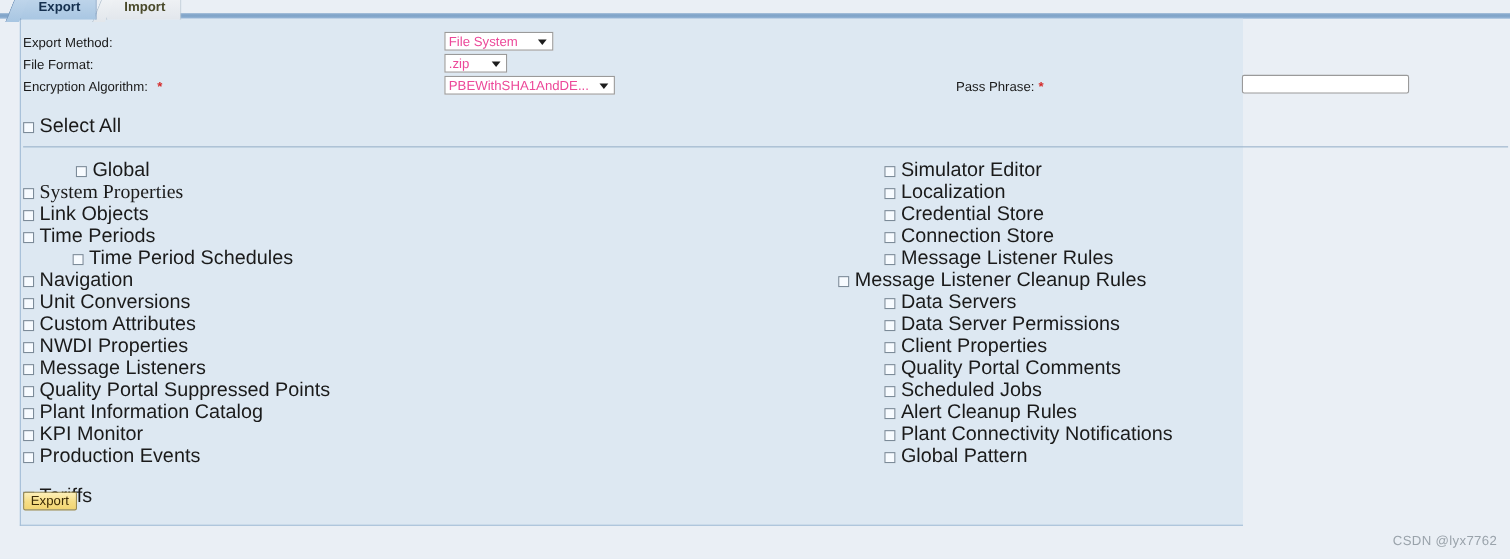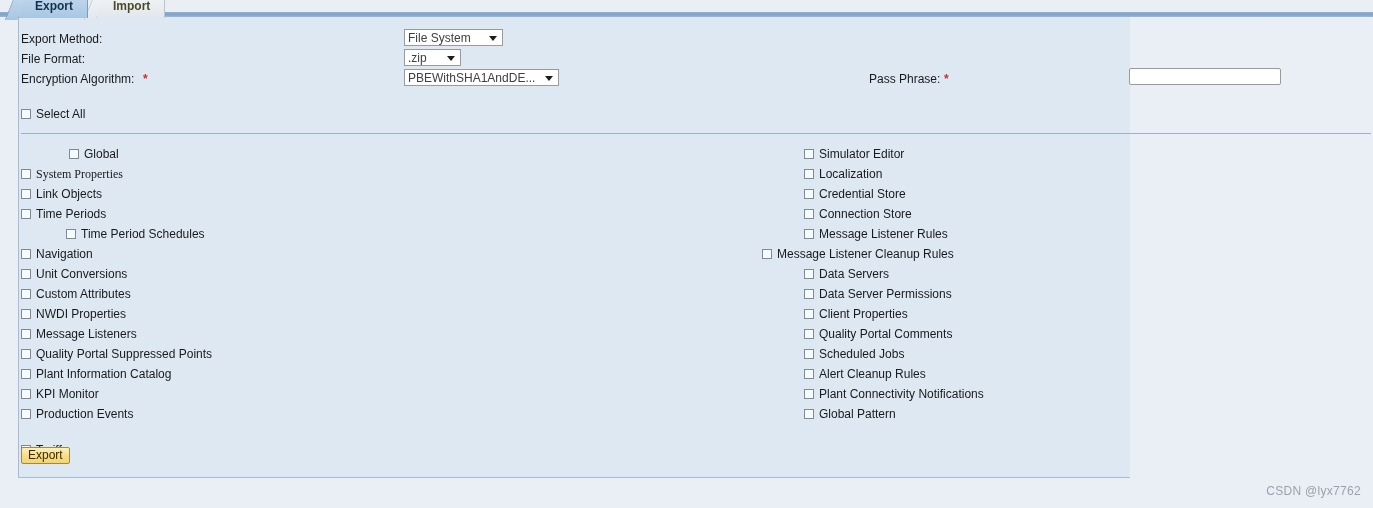--- a/index.html
+++ b/index.html
@@ -126,21 +126,21 @@
   }
 
   
   .ddl {
     position: absolute;
     box-sizing: border-box;
     height: 17px;
     background: #ffffff;
     border: 1px solid #9a9a9a;
     font-size: 12px;
-    color: #404040;
+    color: #ec4899;
     padding: 1px 20px 0 3px;
     line-height: 14px;
     white-space: nowrap;
     overflow: hidden;
   }
   .ddl .arrow {
     position: absolute;
     right: 5px;
     top: 6px;
     width: 0; height: 0;
@@ -174,21 +174,21 @@
     display: inline-block;
     width: 10px;
     height: 10px;
     box-sizing: border-box;
     border: 1px solid #7c8b99;
     background: #f7fbff;
     vertical-align: -1px;
     margin-right: 5px;
   }
   .cblabel {
-    font-size: 12px;
+    font-size: 18px;
     color: #1a1a1a;
   }
 
   
   #watermark {
     position: absolute;
     right: 12px;
     top: 484px;
     font-size: 12px;
     color: #9aa3ab;

